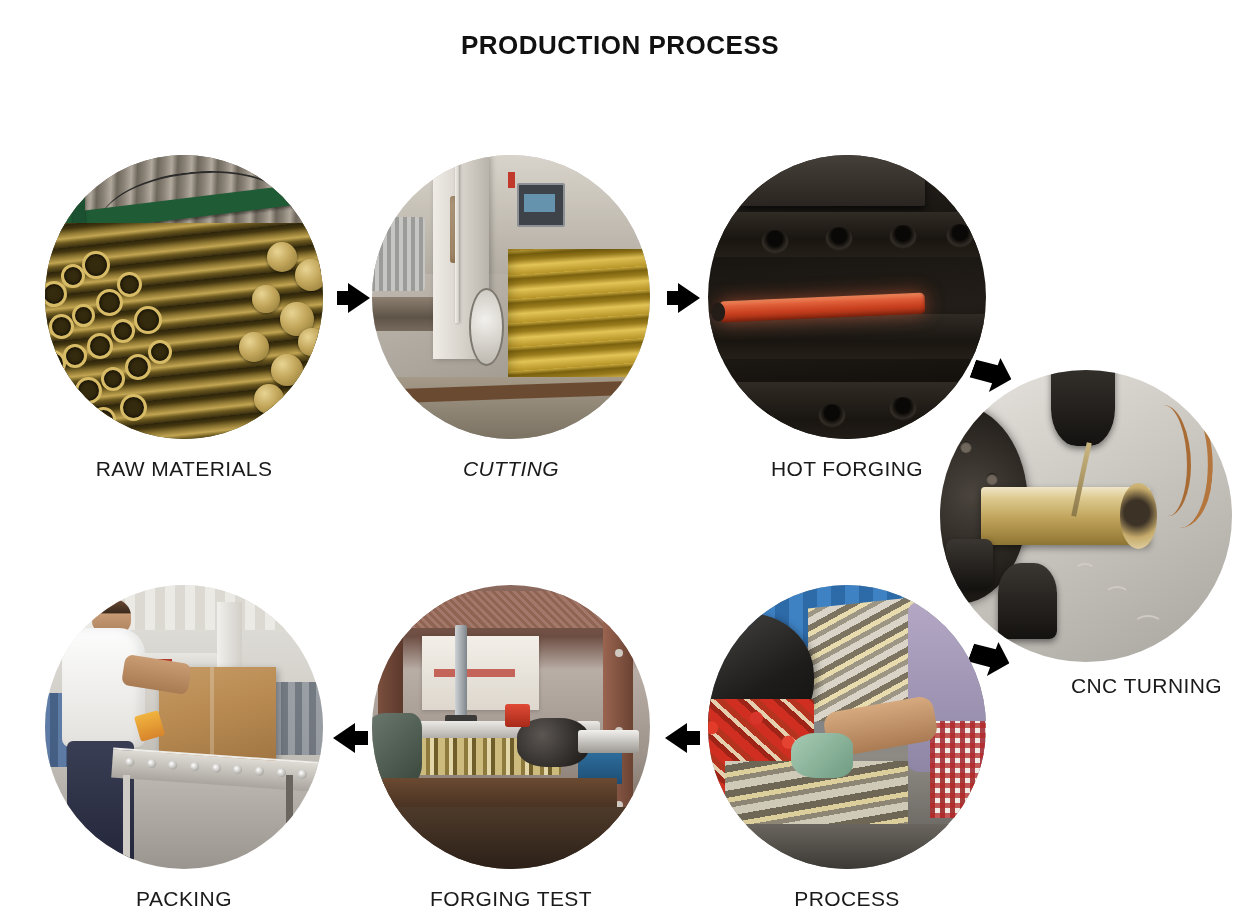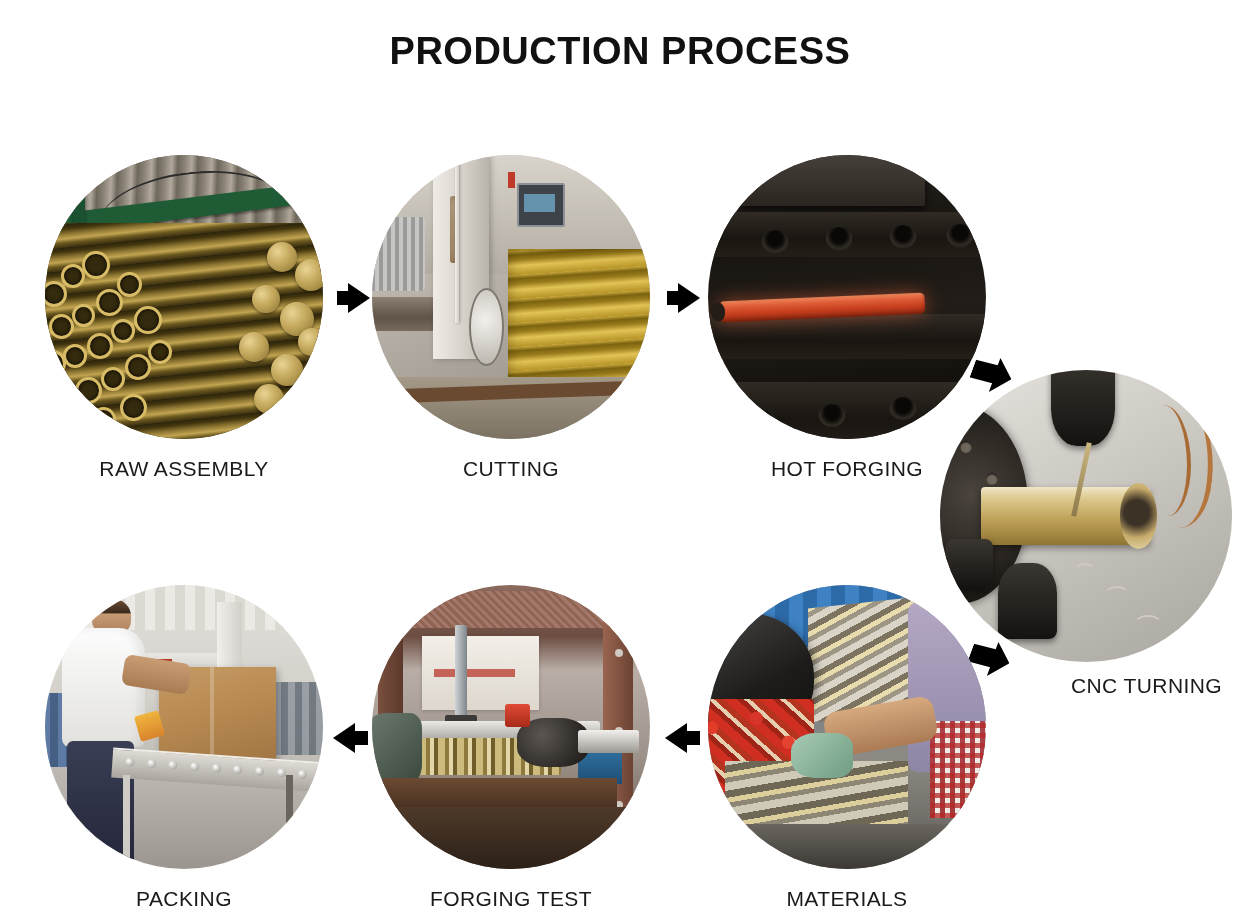--- a/index.html
+++ b/index.html
@@ -15,21 +15,21 @@
     overflow: hidden;
   }
 
   
   .page-title {
     position: absolute;
     top: 30px;
     left: 0;
     width: 1240px;
     text-align: center;
-    font-size: 38px;
+    font-size: 26px;
     font-weight: bold;
     letter-spacing: 0.5px;
     color: #111111;
   }
 
   
   .step {
     position: absolute;
   }
   .photo {
@@ -539,26 +539,26 @@
       <i style="left:74%; top:14%; width:32px; height:32px;"></i>
       <i style="left:40%; top:26%; width:28px; height:28px;"></i>
       <i style="left:62%; top:34%; width:34px; height:34px;"></i>
       <i style="left:30%; top:48%; width:30px; height:30px;"></i>
       <i style="left:55%; top:58%; width:32px; height:32px;"></i>
       <i style="left:76%; top:46%; width:28px; height:28px;"></i>
       <i style="left:42%; top:72%; width:30px; height:30px;"></i>
       <i style="left:66%; top:78%; width:26px; height:26px;"></i>
     </div>
   </div>
-  <div class="step-label" style="top:302px;">RAW ASSEMBLY</div>
+  <div class="step-label" style="top:302px;">RAW MATERIALS</div>
 </div>
 
 <div class="arrow arrow-right" style="left:348px; top:283px;"></div>
 
-<div class="step" style="left:372px; top:155px; width:278px; height:330px;">
+<div class="step" style="left:372px; top:155px; width:278px; height:330px;font-style:italic;">
   <div class="photo pic-cut" style="width:278px; height:284px;">
     <div class="cut-bg-panel"></div>
     <div class="cut-redlamp"></div>
     <div class="cut-ctrl"></div>
     <div class="cut-bars"></div>
     <div class="cut-floor"></div>
     <div class="cut-rail"></div>
     <div class="cut-motor"></div>
     <div class="cut-shaft"></div>
     <div class="cut-body">
@@ -623,21 +623,21 @@
     <div class="asm-rack"></div>
     <div class="asm-body"></div>
     <div class="asm-apron"></div>
     <div class="asm-drum"></div>
     <div class="asm-redparts"></div>
     <div class="asm-arm"></div>
     <div class="asm-rack2"></div>
     <div class="asm-glove"></div>
     <div class="asm-bench"></div>
   </div>
-  <div class="step-label" style="top:302px;">MATERIALS</div>
+  <div class="step-label" style="top:302px;">PROCESS</div>
 </div>
 
 <div class="arrow arrow-left" style="left:665px; top:723px;"></div>
 
 <div class="step" style="left:372px; top:585px; width:278px; height:330px;">
   <div class="photo pic-press" style="width:278px; height:284px;">
     <div class="press-topbar"></div>
     <div class="press-banner"></div>
     <div class="press-postL"></div>
     <div class="press-postR">

